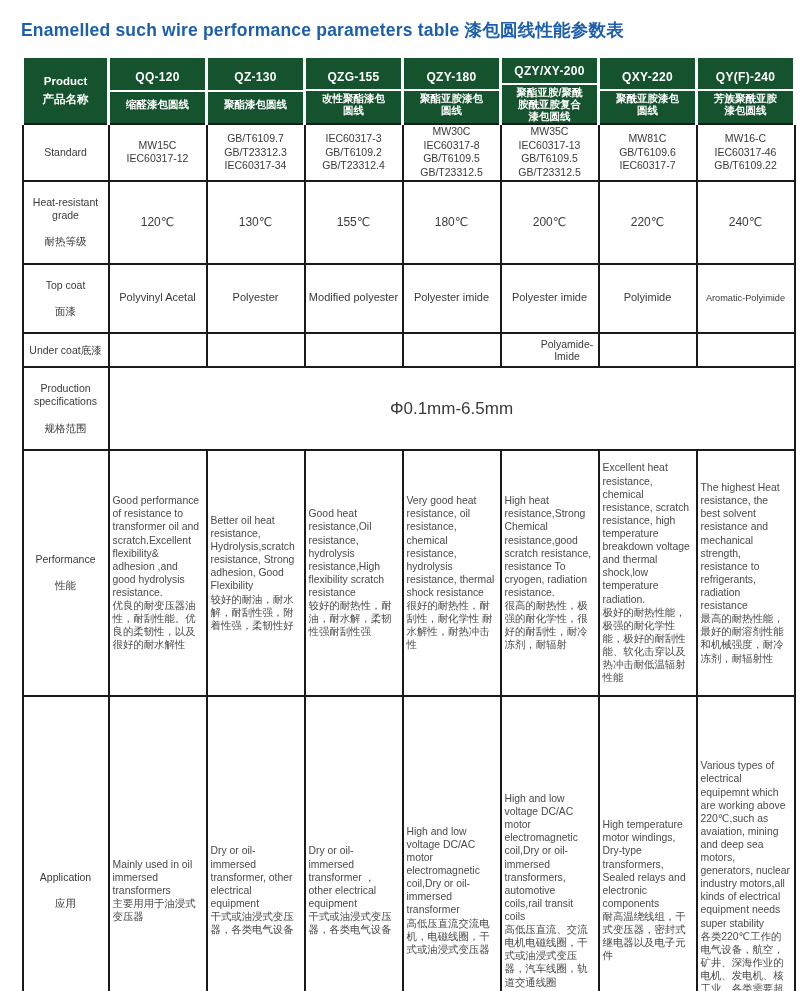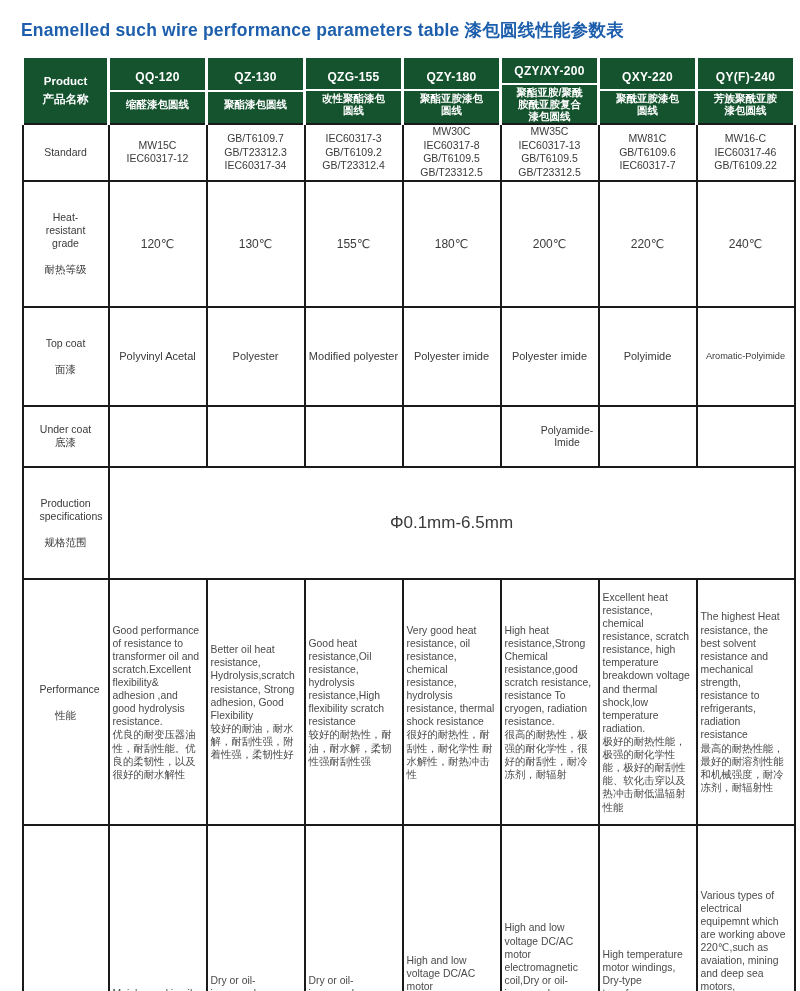--- a/index.html
+++ b/index.html
@@ -34,21 +34,21 @@
     display:flex; align-items:center; justify-content:center;
     font-size:10.5px; line-height:1.15; padding:1px 14px; text-align:center;
   }
   .prod-h { display:flex; flex-direction:column; align-items:center; justify-content:center; height:52px; font-size:11.5px; line-height:1.5; }
 
   
   td {
     border:2px solid #1a1a1a; vertical-align:middle;
     white-space:pre-line; overflow:hidden;
   }
-  td.label { text-align:center; font-size:10.5px; line-height:1.25; color:#3a3a3a; padding:16px;margin-top:7px; }
+  td.label { text-align:center; font-size:10.5px; line-height:1.25; color:#3a3a3a; padding:1px;margin-top:7px; }
   td.label span { display:block; }
   td.center { text-align:center; }
   tr.r-standard   { height:50px; }  tr.r-standard td.center { font-size:10.5px; line-height:1.3; }
   tr.r-heat       { height:41px; }  tr.r-heat td.center { font-size:12px; }
   tr.r-topcoat    { height:42px; }  tr.r-topcoat td.center { font-size:11px; line-height:1.25; }
   td.xs { font-size:9.2px !important;margin-top:16px; }
   tr.r-undercoat  { height:34px; }  tr.r-undercoat td.center { font-size:10.5px;padding-left:35px; }
   tr.r-prod       { height:46px; }  tr.r-prod td.center { font-size:17px; }
   tr.r-perf       { height:246px; }
   tr.r-app        { height:389px; }

